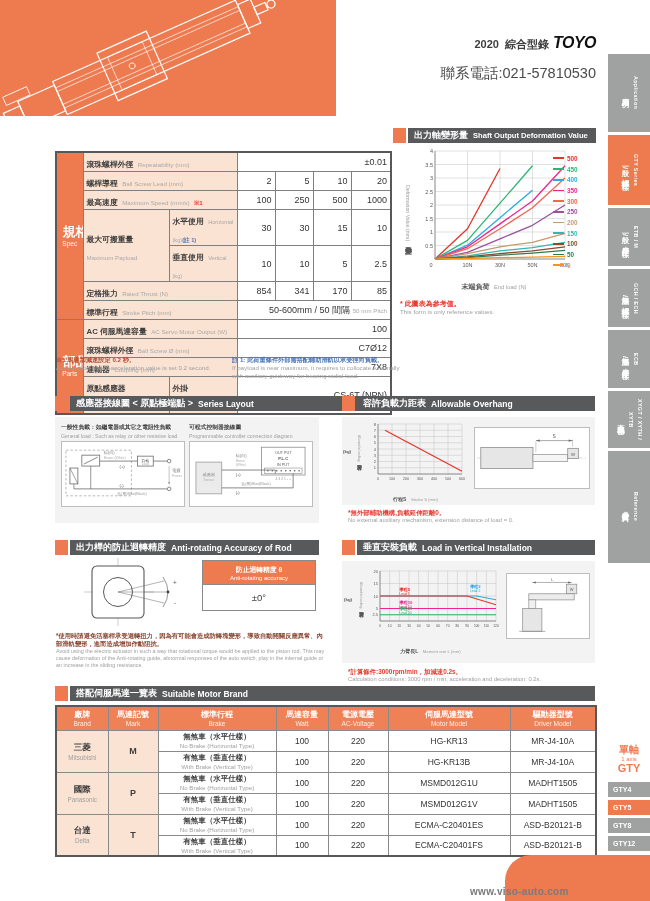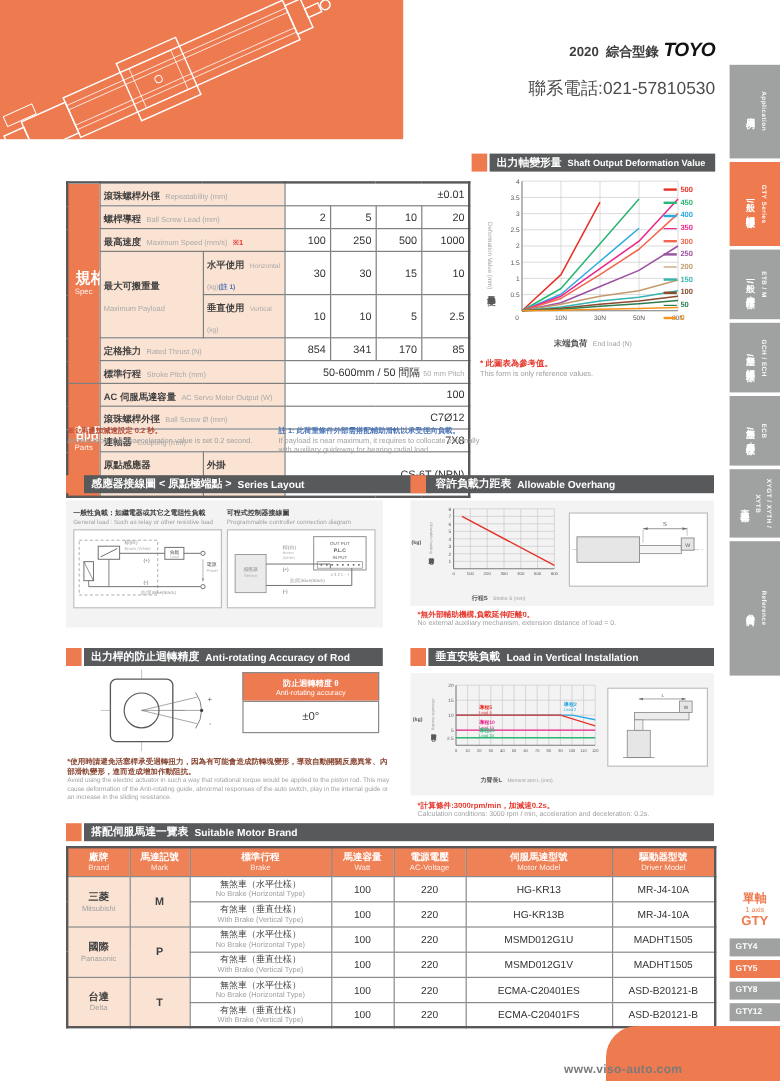--- a/index.html
+++ b/index.html
@@ -89,21 +89,21 @@
   .motor{width:540px;border:2px solid #595757}
   .motor th,.motor td{border:1px solid #8a8a8a;box-sizing:border-box}
   .motor th{background:#ef8157;color:#fff;height:24px;font-weight:normal;padding:0}
   .mh-zh{font-size:8px;font-weight:bold}
   .mh-en{font-size:6.5px;opacity:.88}
   .motor td{height:21px;text-align:center;padding:0}
   .mb{background:#fbe3d3}
   .mb-zh{font-size:8.5px;font-weight:bold;color:#3f3f3f}
   .mb-en{font-size:6.3px;color:#9fa0a0}
   .mm{background:#fbe3d3;font-size:9px;font-weight:bold;color:#3f3f3f}
-  .bk-zh{font-size:7.5px;font-weight:normal;color:#3f3f3f}
+  .bk-zh{font-size:7.5px;font-weight:bold;color:#3f3f3f}
   .bk-en{font-size:6.2px;color:#9fa0a0}
   .mv{font-size:8.5px;color:#333}
 
   .furl{font-size:10px;font-weight:bold;color:#7a7a7a;letter-spacing:.3px}
 </style>
 </head>
 <body>
 
 <div class="page">
 

